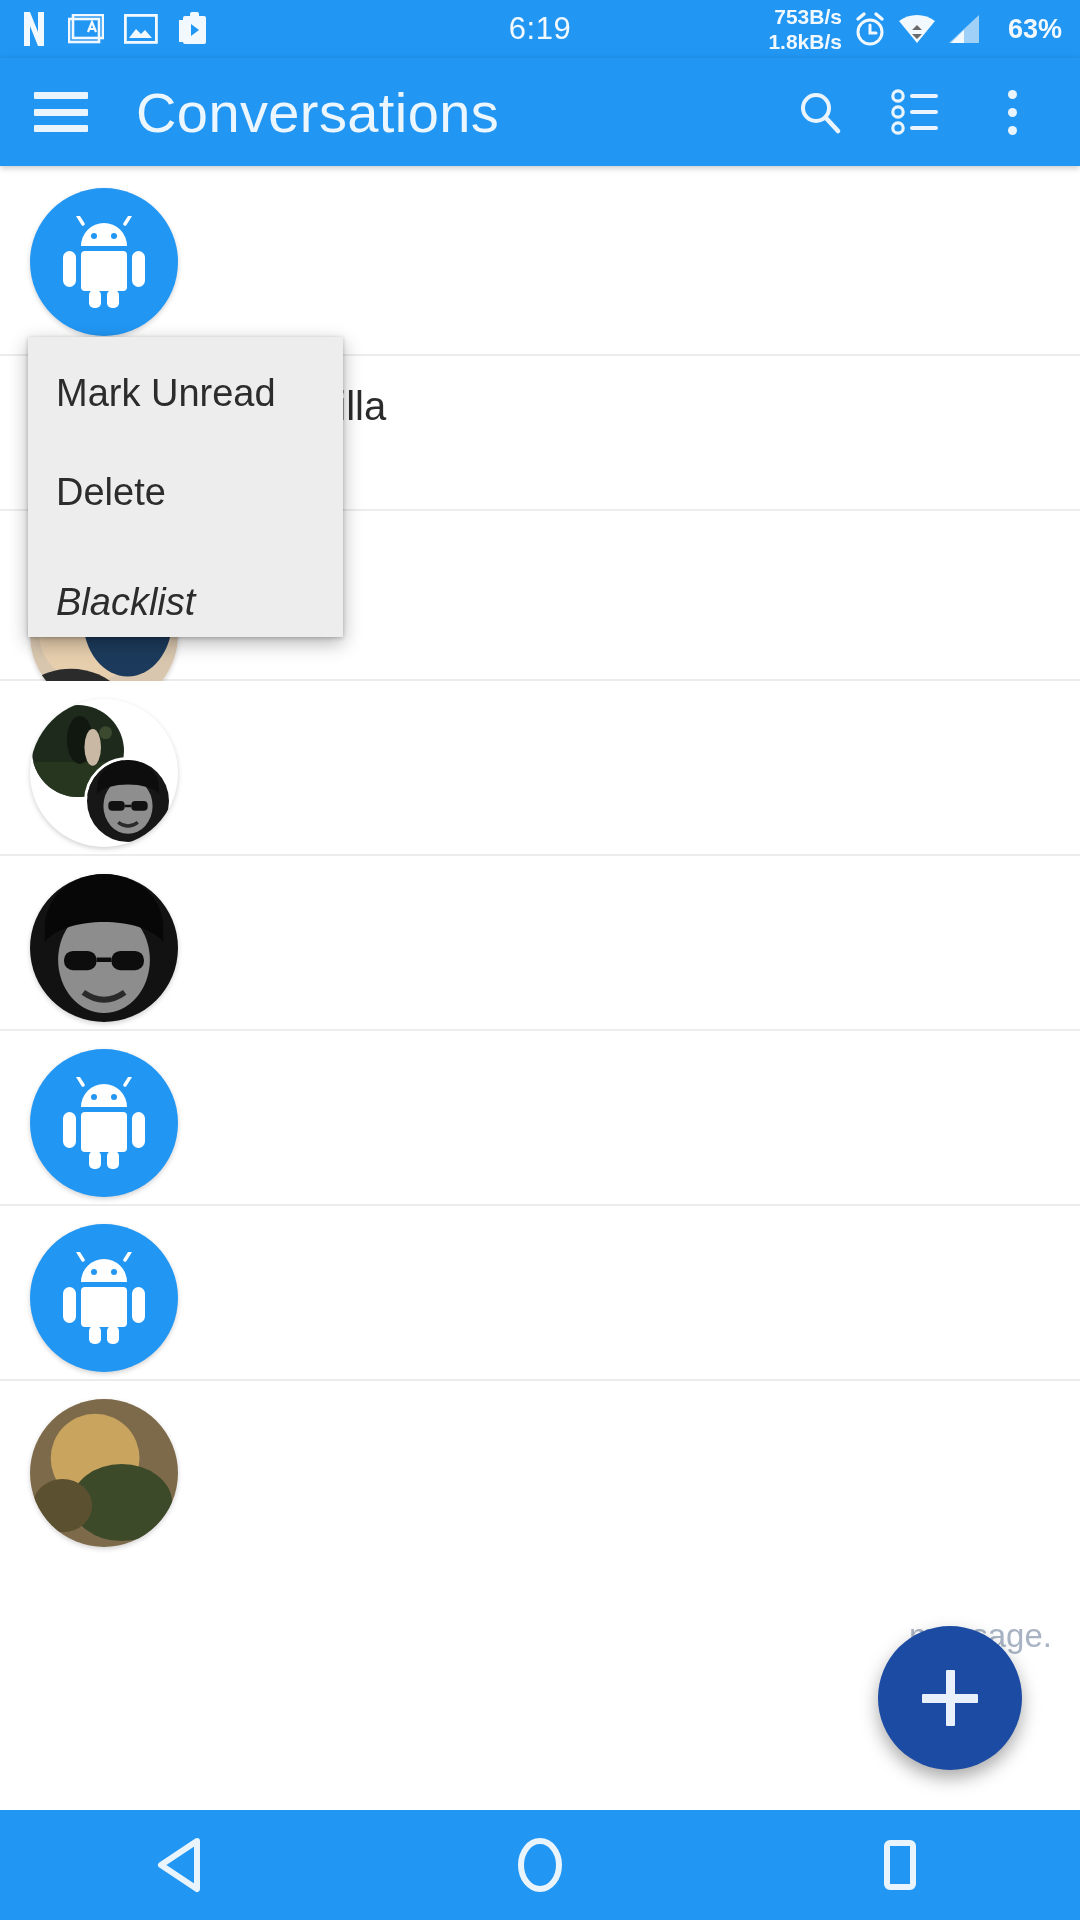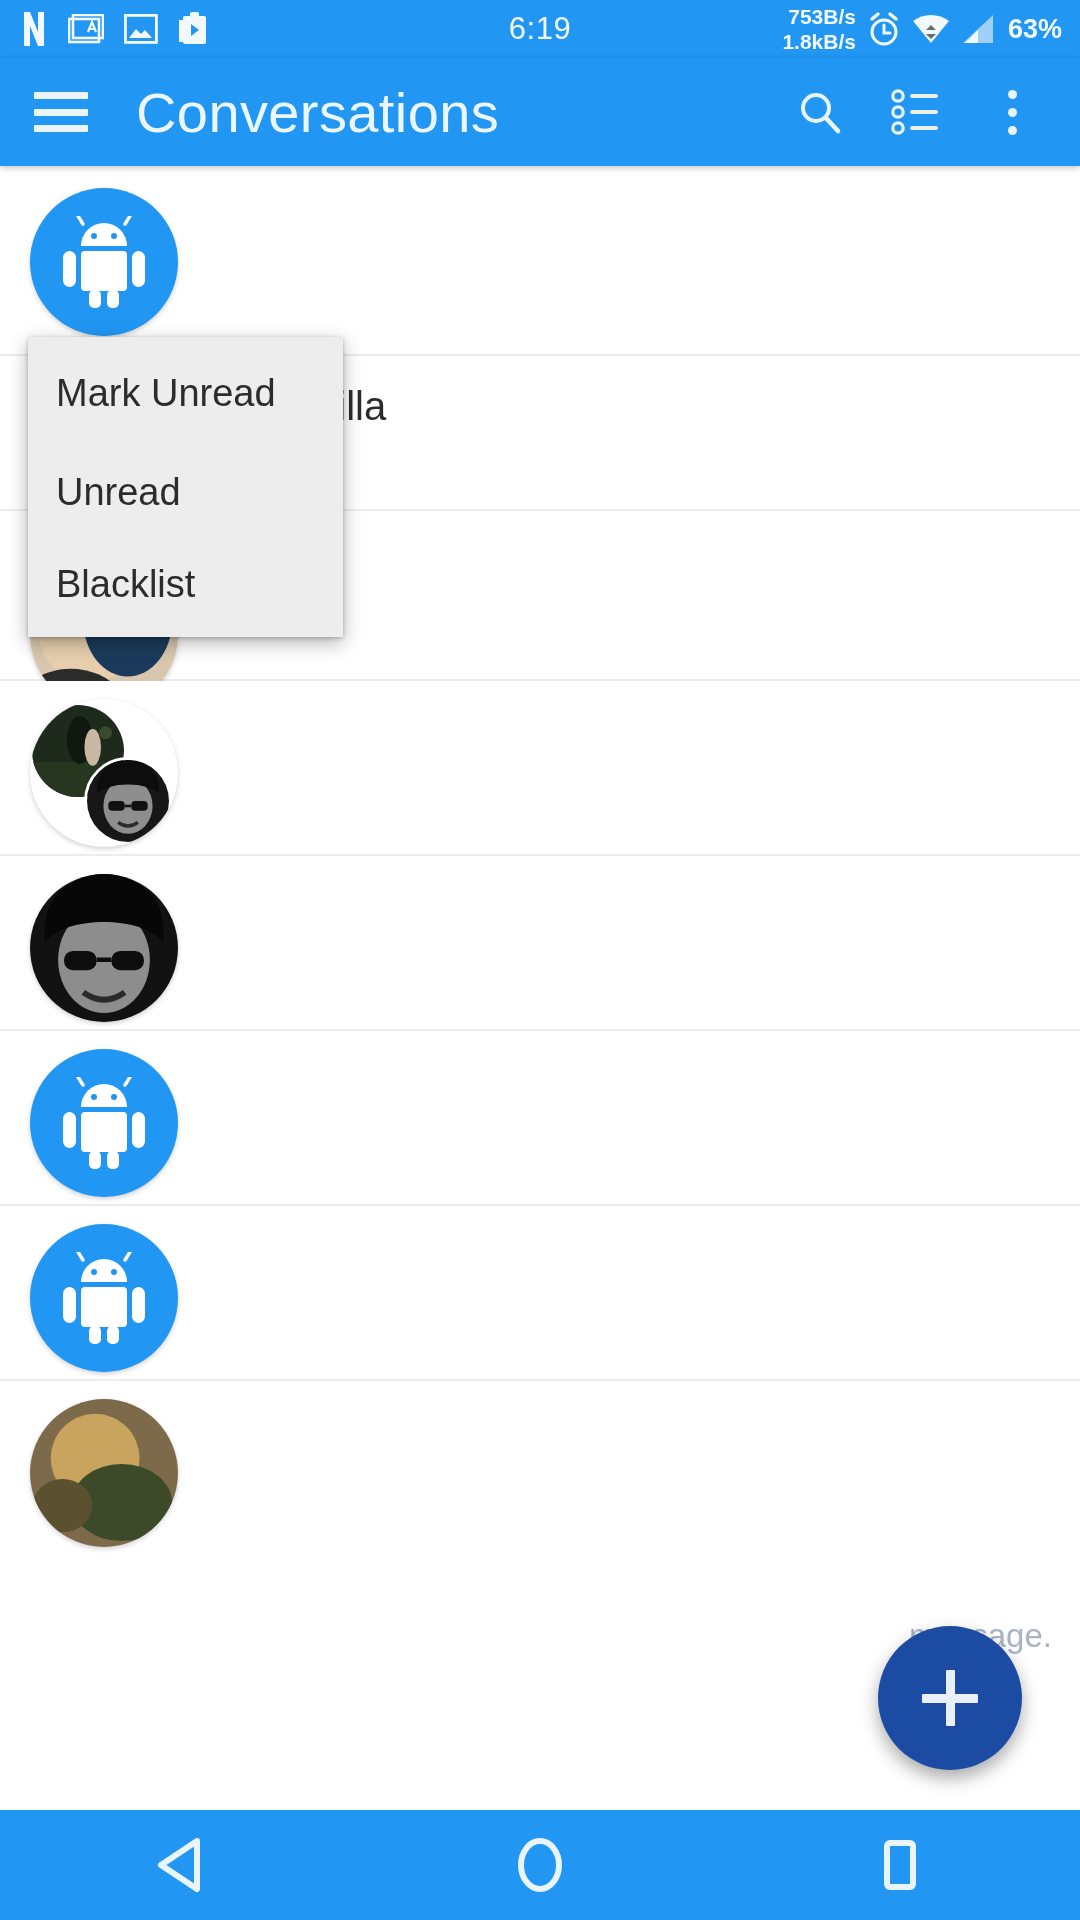--- a/index.html
+++ b/index.html
@@ -23,21 +23,21 @@
     position: absolute; left: 0; width: 1080px; text-align: center;
     font-size: 31px; letter-spacing: .5px; color: #f2f9fe;
   }
   .sb-right {
     position: absolute; right: 18px; display: flex; align-items: center; gap: 11px;
   }
   .netspeed {
     display: flex; flex-direction: column; align-items: flex-end;
     font-size: 21px; line-height: 25px; font-weight: bold; color: #f2f9fe;
   }
-  .batt { font-size: 27px; font-weight: bold; color: #f2f9fe; margin-left: 2px; }
+  .batt { font-size: 27px; font-weight: bold; color: #f2f9fe; margin-left: 16px; }
 
   
   .app-bar {
     position: absolute; top: 58px; left: 0; width: 1080px; height: 108px;
     background: #2196f3;
     display: flex; align-items: center;
     box-shadow: 0 2px 6px rgba(0,0,0,.22);
     z-index: 6;
   }
   .hamburger {
@@ -85,21 +85,21 @@
     background: #ededed;
     box-shadow: 0 6px 18px rgba(0,0,0,.30), 0 1px 4px rgba(0,0,0,.22);
     z-index: 30;
   }
   .ctx-item {
     position: absolute; left: 28px; font-size: 38px; color: #2c2c2c;
     white-space: nowrap; font-weight: 300;
   }
   .ctx-item.i0 { top: 35px; }
   .ctx-item.i1 { top: 134px; }
-  .ctx-item.i2 { top: 226px; }
+  .ctx-item.i2 { top: 244px; font-style: italic; }
 
   
   .fab {
     position: absolute; right: 58px; bottom: 150px;
     width: 144px; height: 144px; border-radius: 50%;
     background: #1c4ba3;
     box-shadow: 0 8px 18px rgba(0,0,0,.34);
     display: flex; align-items: center; justify-content: center;
     z-index: 20;
   }
@@ -366,21 +366,21 @@
       <div class="row-text">
         <div class="row-name"></div>
       </div>
     </div>
   </div>
 
   <div class="ghost-msg">message.</div>
 
   <div class="ctx-menu">
     <div class="ctx-item i0">Mark Unread</div>
-    <div class="ctx-item i1">Unread</div>
+    <div class="ctx-item i1">Delete</div>
     <div class="ctx-item i2">Blacklist</div>
   </div>
 
   <div class="fab">
     <span class="plus"></span>
   </div>
 
   <div class="nav-bar">
     <div class="nav-btn">
       <svg width="54" height="58" viewBox="0 0 54 58">

